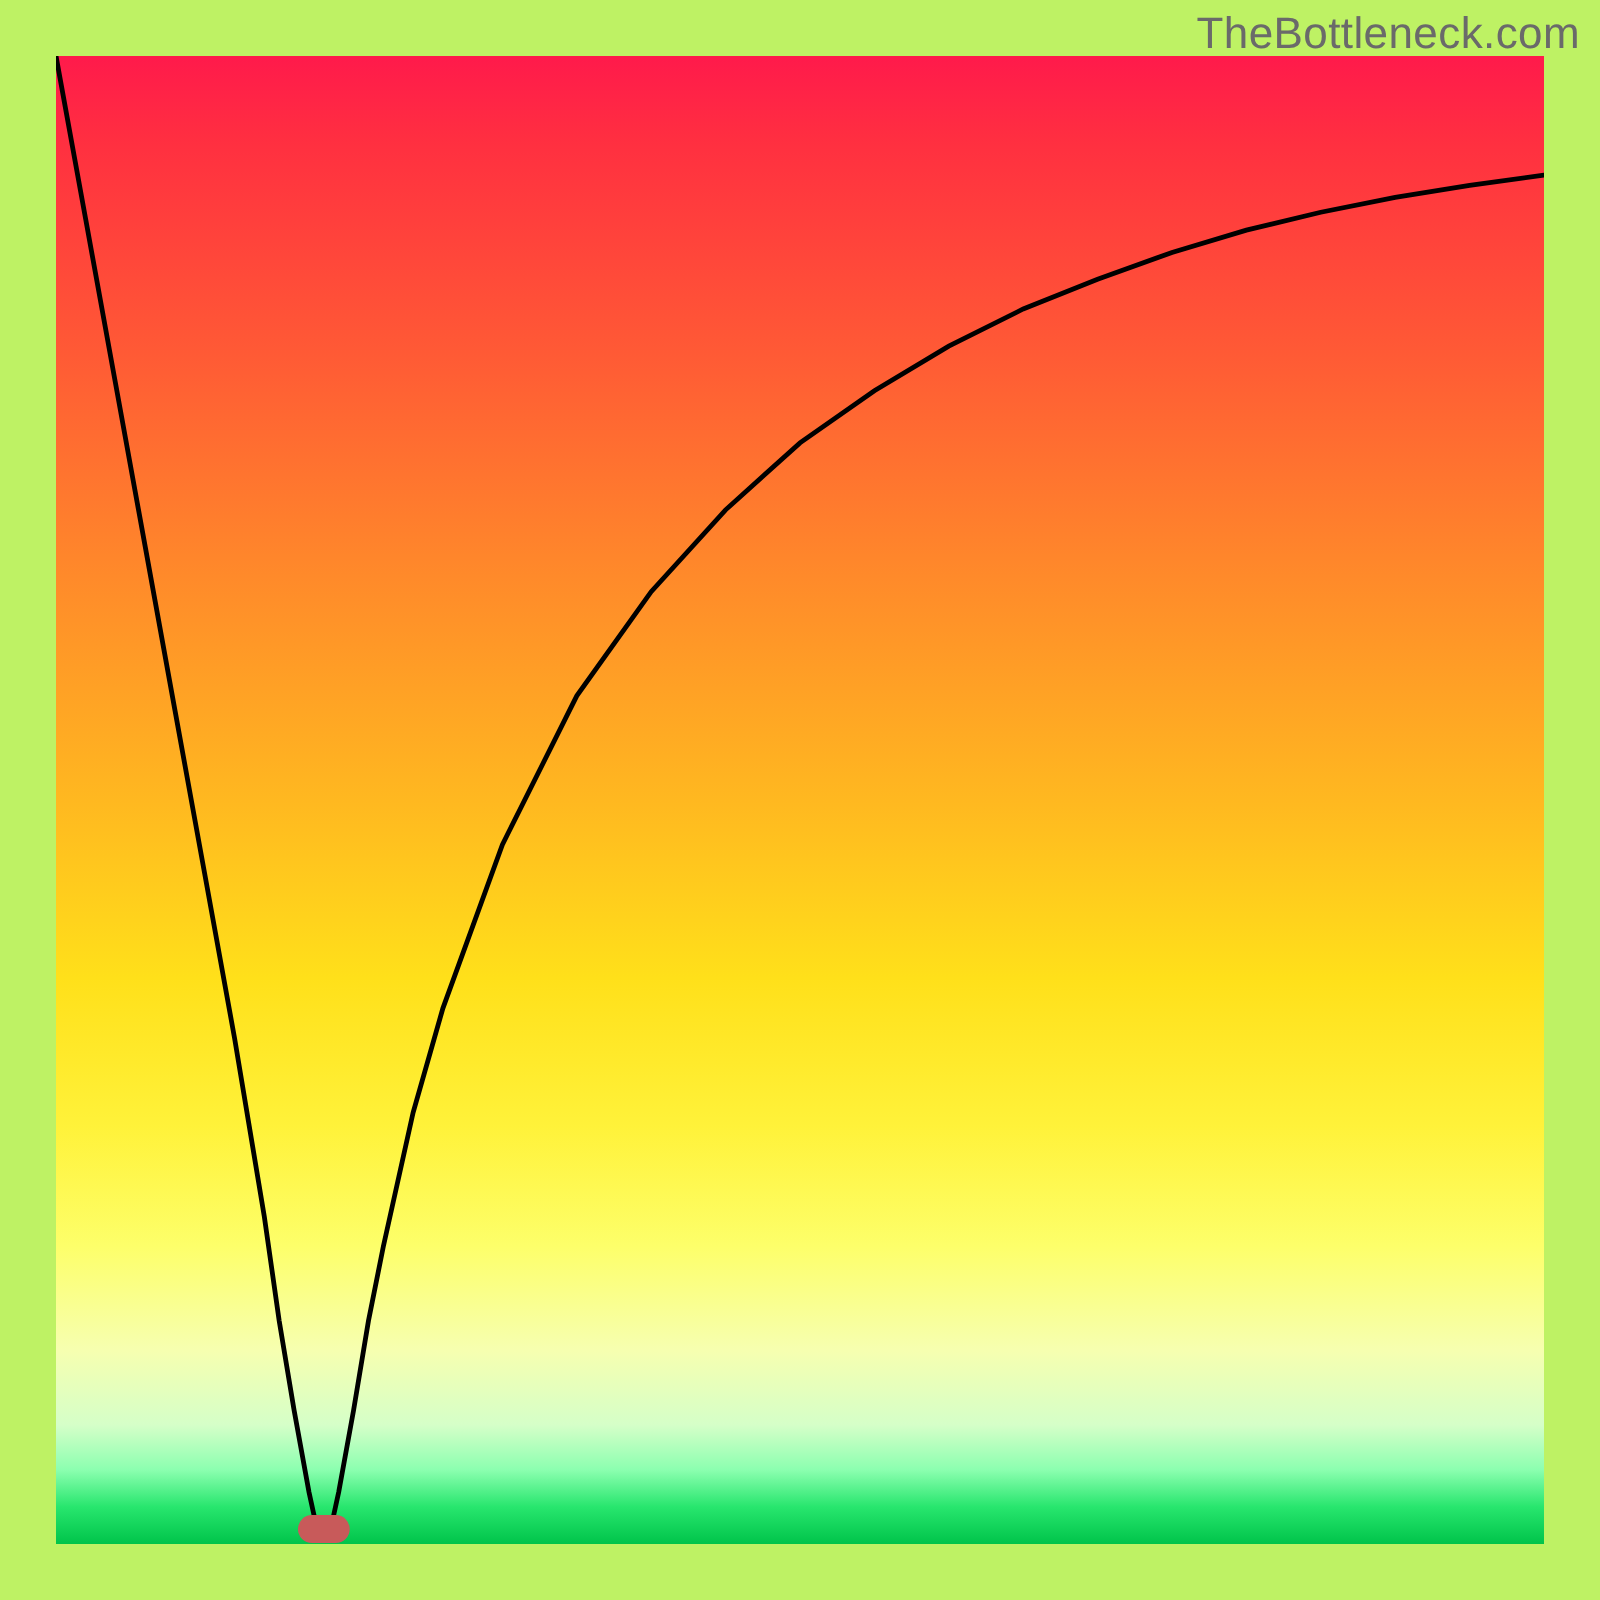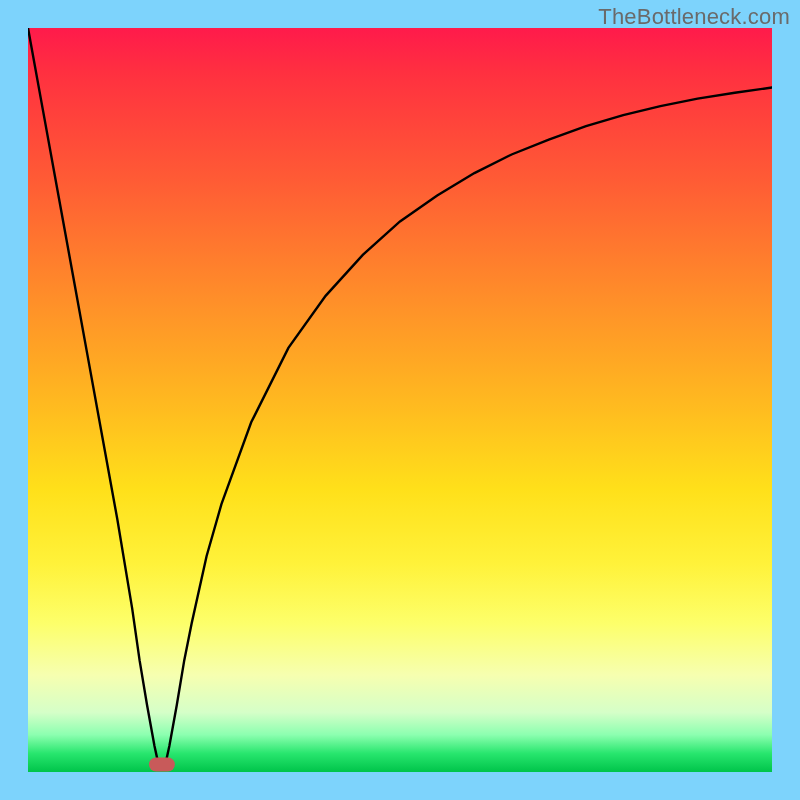--- a/index.html
+++ b/index.html
@@ -9,21 +9,21 @@
     height: 800px;
     background: #000;
     overflow: hidden;
     font-family: Arial, Helvetica, sans-serif;
   }
   .frame {
     position: absolute;
     top: 0; left: 0;
     width: 800px;
     height: 800px;
-    background: #7dd3fc;
+    background: #bef264;
   }
   .plot-area {
     position: absolute;
     top: 28px;
     left: 28px;
     width: 744px;
     height: 744px;
     overflow: hidden;
   }
   .gradient-bg {

